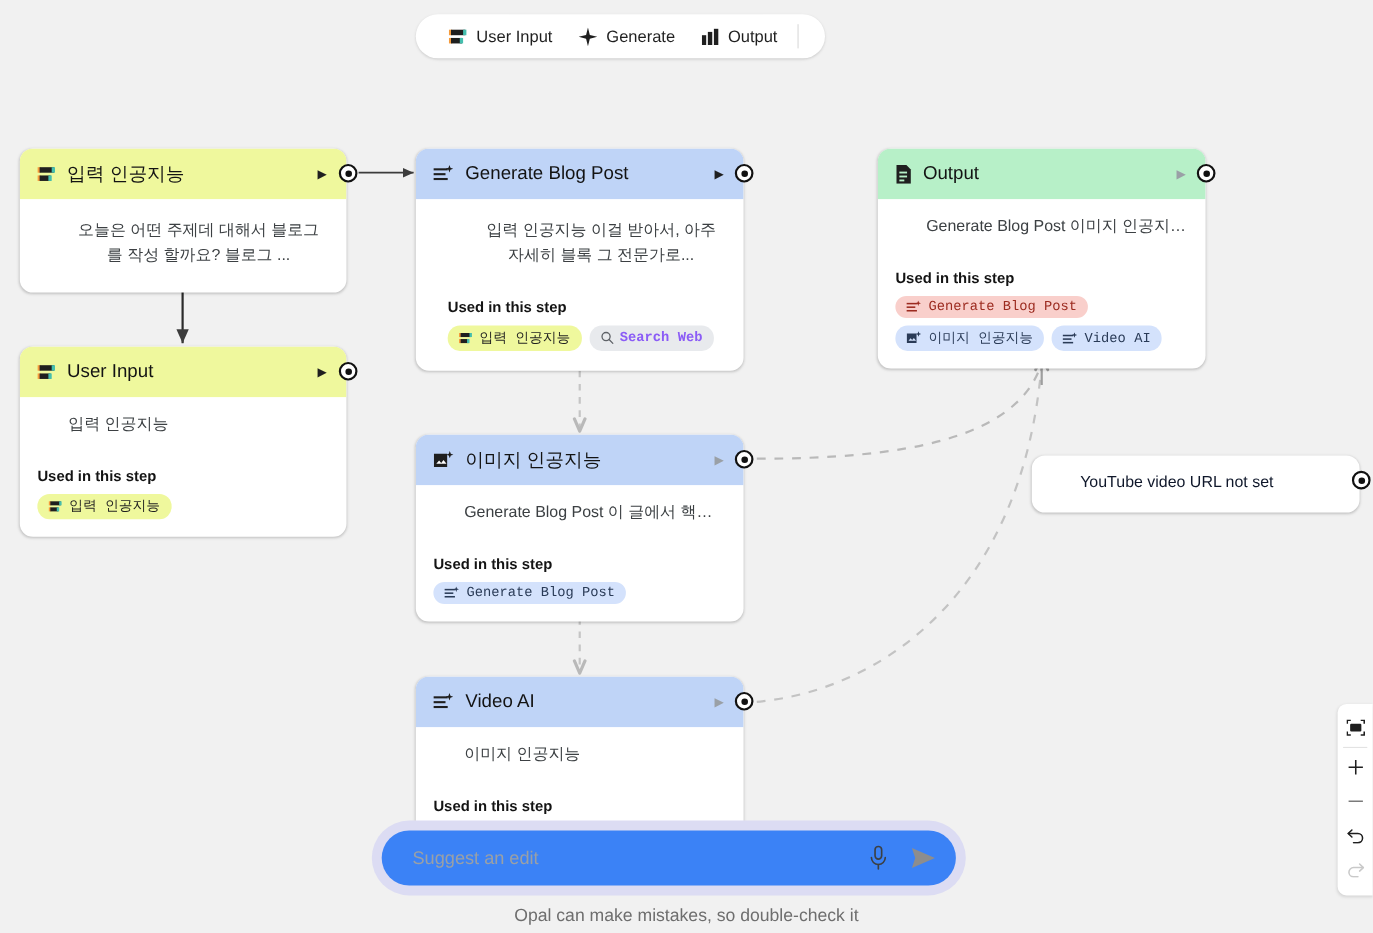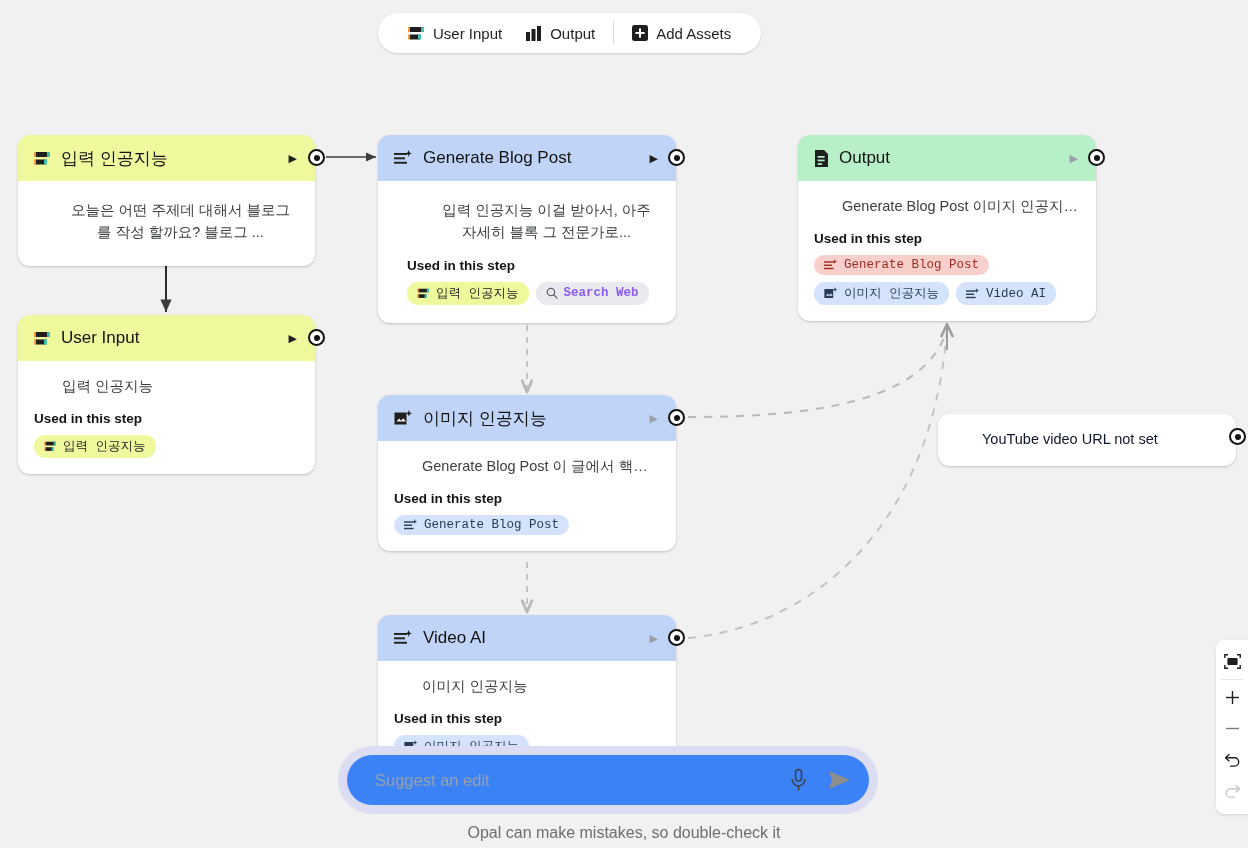--- a/index.html
+++ b/index.html
@@ -45,21 +45,21 @@
     gap: 10px;
   }
   .node-title { font-size: 17px; color: #131313; flex: 1; white-space: nowrap; overflow: hidden; }
   .caret { font-size: 11px; color: #1f1f1f; padding-right: 4px; }
   .caret.dim { color: #9aa0a6; }
   .node-body { padding: 14px 16px 16px 16px; }
   .node-desc { font-size: 14.5px; color: #3c4043; line-height: 1.55; margin-left: 28px; }
   .node-desc.center { text-align: center; }
   .node-desc.ell { white-space: nowrap; overflow: hidden; text-overflow: ellipsis; }
   .node-desc.italic { color: #0f172a; }
-  .used-label { font-size: 13.5px; color: #141414; font-weight: 600; margin-top: 14px; }
+  .used-label { font-size: 13.5px; color: #141414; font-weight: 600; margin-top: 28px; }
   .chips { display: flex; flex-wrap: wrap; gap: 7px; margin-top: 9px; }
   .chip {
     display: inline-flex; align-items: center; gap: 6px;
     border-radius: 11px; padding: 3px 10px;
     font-family: "Liberation Mono", "DejaVu Sans Mono", monospace;
     font-size: 12.5px; white-space: nowrap;
   }
   .chip-yellow { background: #eff89d; color: #1f1f1f; }
   .chip-gray   { background: #e8eaed; color: #8b5cf6; font-weight: bold; }
   .chip-blue   { background: #d4e2fc; color: #2a3b57; }
@@ -180,44 +180,42 @@
           <rect x="2" y="1" width="13" height="5" fill="#1f1f1f"></rect>
           <rect x="13" y="1" width="3" height="5" fill="#44bfae"></rect>
           <rect x="0" y="8.5" width="3" height="5" fill="#f59b3c"></rect>
           <rect x="2" y="8.5" width="10" height="5" fill="#1f1f1f"></rect>
           <rect x="10" y="8.5" width="3" height="5" fill="#44bfae"></rect>
         </svg>
       </span>
       <span>User Input</span>
     </div>
 
+    <div class="tb-item">
+      <span class="icn">
+        <svg width="17" height="17" viewBox="0 0 16 16">
+          <path d="M8 0 L9.6 6.4 L16 8 L9.6 9.6 L8 16 L6.4 9.6 L0 8 L6.4 6.4 Z" fill="#1f1f1f"></path>
+        </svg>
+      </span>
+      <span>Generate</span>
+    </div>
 
     <div class="tb-item">
       <span class="icn">
         <svg width="16" height="15" viewBox="0 0 16 15">
           <rect x="0" y="6" width="4" height="9" fill="#1f1f1f"></rect>
           <rect x="5.5" y="3" width="4" height="12" fill="#1f1f1f"></rect>
           <rect x="11" y="0" width="4" height="15" fill="#1f1f1f"></rect>
         </svg>
       </span>
       <span>Output</span>
     </div>
 
     <div class="tb-sep"></div>
 
-    <div class="tb-item">
-      <span class="icn">
-        <svg width="16" height="16" viewBox="0 0 16 16">
-          <rect x="0" y="0" width="16" height="16" rx="2.5" fill="#1f1f1f"></rect>
-          <rect x="7" y="3.4" width="2" height="9.2" fill="#fff"></rect>
-          <rect x="3.4" y="7" width="9.2" height="2" fill="#fff"></rect>
-        </svg>
-      </span>
-      <span>Add Assets</span>
-    </div>
   </div>
 
   <div class="node" style="left:18px; top:135px; width:297px;">
     <div class="node-head h-yellow">
       <span class="icn">
         <svg width="17" height="15" viewBox="0 0 17 15">
           <rect x="0" y="1" width="3" height="5" fill="#f59b3c"></rect>
           <rect x="2" y="1" width="13" height="5" fill="#1f1f1f"></rect>
           <rect x="13" y="1" width="3" height="5" fill="#44bfae"></rect>
           <rect x="0" y="8.5" width="3" height="5" fill="#f59b3c"></rect>

